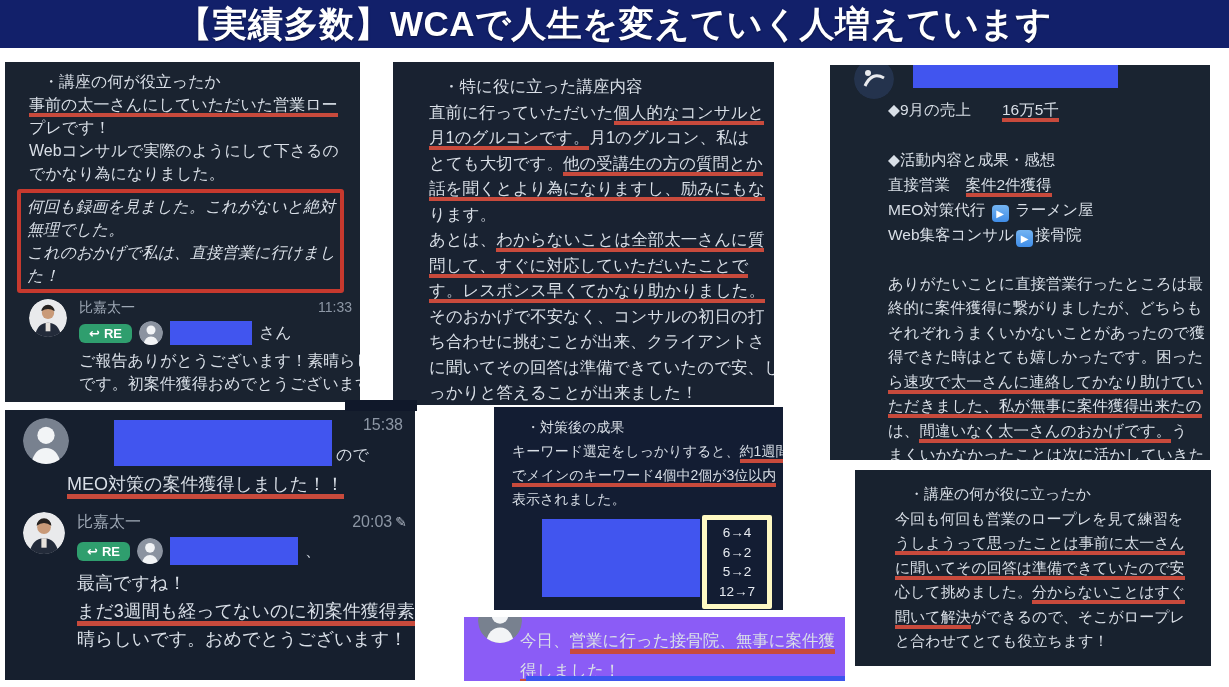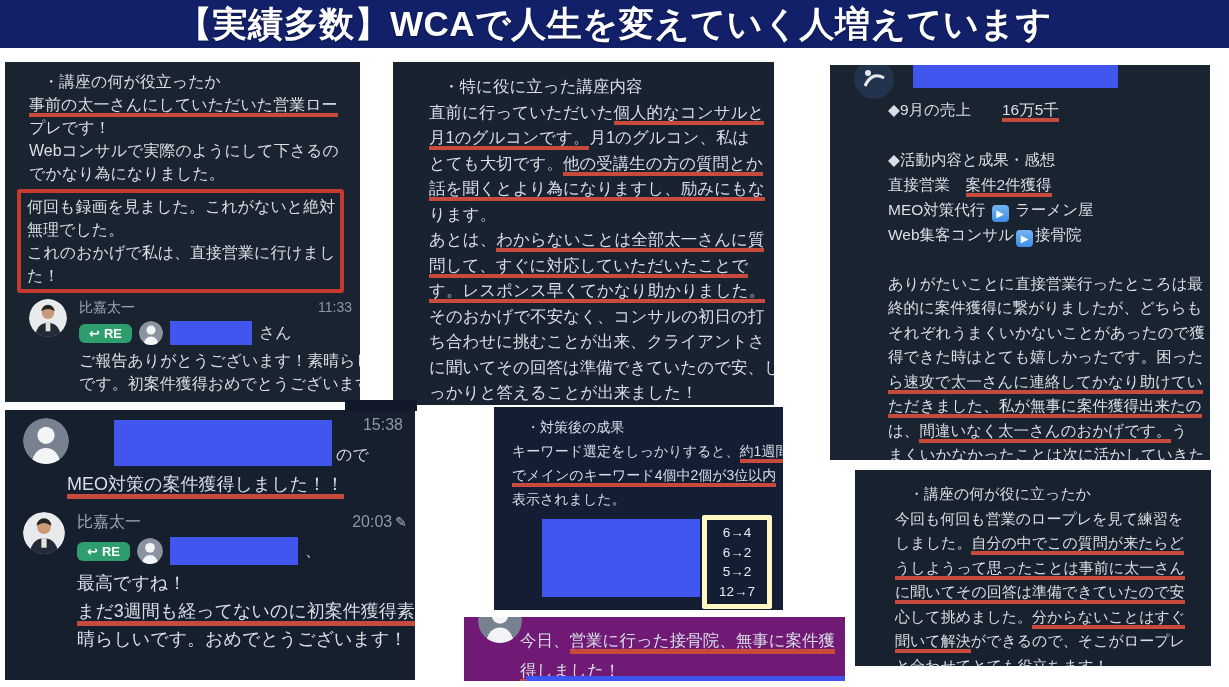--- a/index.html
+++ b/index.html
@@ -10,38 +10,38 @@
           display:flex;align-items:center;justify-content:center;}
   .banner h1{margin:0;color:#ffffff;font-size:35px;font-weight:bold;letter-spacing:0.5px;
              text-shadow:0 1px 2px rgba(0,0,0,.4);white-space:nowrap;}
   
   .panel{position:absolute;background:#1a2330;color:#d9dfe7;overflow:hidden;box-sizing:border-box;}
   #p1{left:5px;  top:62px; width:355px;height:340px;padding:8px 8px 0 24px;}
   #p2{left:393px;top:62px; width:381px;height:343px;padding:12px 8px 0 36px;background:#192231;}
   #p3{left:830px;top:65px; width:380px;height:395px;padding:0 8px 0 58px;background:#1a2431;}
   #p4{left:5px;  top:410px;width:410px;height:270px;background:#161f2e;}
   #p5{left:494px;top:407px;width:289px;height:203px;padding:8px 8px 0 18px;background:#131d33;}
-  #p6{left:464px;top:617px;width:381px;height:64px;padding:8px 8px 12px 56px;background:#701a75;}
+  #p6{left:464px;top:617px;width:381px;height:64px;padding:8px 8px 12px 56px;background:#8b5cf6;}
   #p7{left:855px;top:470px;width:356px;height:196px;padding:12px 8px 0 40px;background:#18222f;}
   .fragment{position:absolute;left:345px;top:400px;width:72px;height:11px;background:#10182a;}
   
   .tl{white-space:nowrap;}
   .tl.ind{padding-left:14px;}
   #p1 .tl{font-size:16px;line-height:23px;}
   #p2 .tl{font-size:16.5px;line-height:25.5px;}
   #p3 .head .tl{font-size:15.5px;line-height:25px;}
   #p3 .bodytxt .tl{font-size:15.5px;line-height:24.5px;}
   #p4 .tl{font-size:18px;line-height:28px;}
   #p5 .tl{font-size:14px;line-height:24px;}
   #p6 .tl{font-size:16.5px;line-height:30px;}
   #p7 .tl{font-size:15px;line-height:24.5px;}
   .rl{border-bottom:4px solid #c84a3c;}
   #p4 .rl,#p6 .rl{border-bottom-width:5px;}
   
-  .redbox{border:4px solid #c6392e;border-radius:3px;padding:2px 6px;margin:4px 8px 6px -12px;}
+  .redbox{border:4px solid #c6392e;border-radius:3px;padding:2px 6px;margin:4px 8px 6px -12px;font-style:italic;}
   
   .bb{background:#4155ef;display:inline-block;vertical-align:middle;}
   .bb-p1{width:82px;height:24px;}
   .bb-p3{position:absolute;left:25px;top:-2px;width:205px;height:25px;}
   .bb-m1{width:218px;height:46px;}
   .bb-m2{width:128px;height:28px;}
   .bb-p5{width:158px;height:78px;}
   .bluebar{position:absolute;left:62px;right:0;bottom:0;height:5px;background:#3d55ee;}
   
   .chat{display:flex;gap:12px;}
@@ -276,21 +276,20 @@
       <div class="tl"><span>今日、</span><span class="rl">営業に行った接骨院、無事に案件獲</span></div>
       <div class="tl"><span class="rl">得しました！</span></div>
     </div>
   <div class="bluebar"></div>
 </div>
 
 <div class="panel" id="p7">
   <div>
       <div class="tl ind"><span>・講座の何が役に立ったか</span></div>
       <div class="tl"><span>今回も何回も営業のロープレを見て練習を</span></div>
-      <div class="tl"><span>しました。</span><span class="rl">自分の中でこの質問が来たらど</span></div>
       <div class="tl"><span class="rl">うしようって思ったことは事前に太一さん</span></div>
       <div class="tl"><span class="rl">に聞いてその回答は準備できていたので安</span></div>
       <div class="tl"><span>心して挑めました。</span><span class="rl">分からないことはすぐ</span></div>
       <div class="tl"><span class="rl">聞いて解決</span><span>ができるので、そこがロープレ</span></div>
       <div class="tl"><span>と合わせてとても役立ちます！</span></div>
     </div>
 </div>
 
 <div class="fragment"></div>
 

